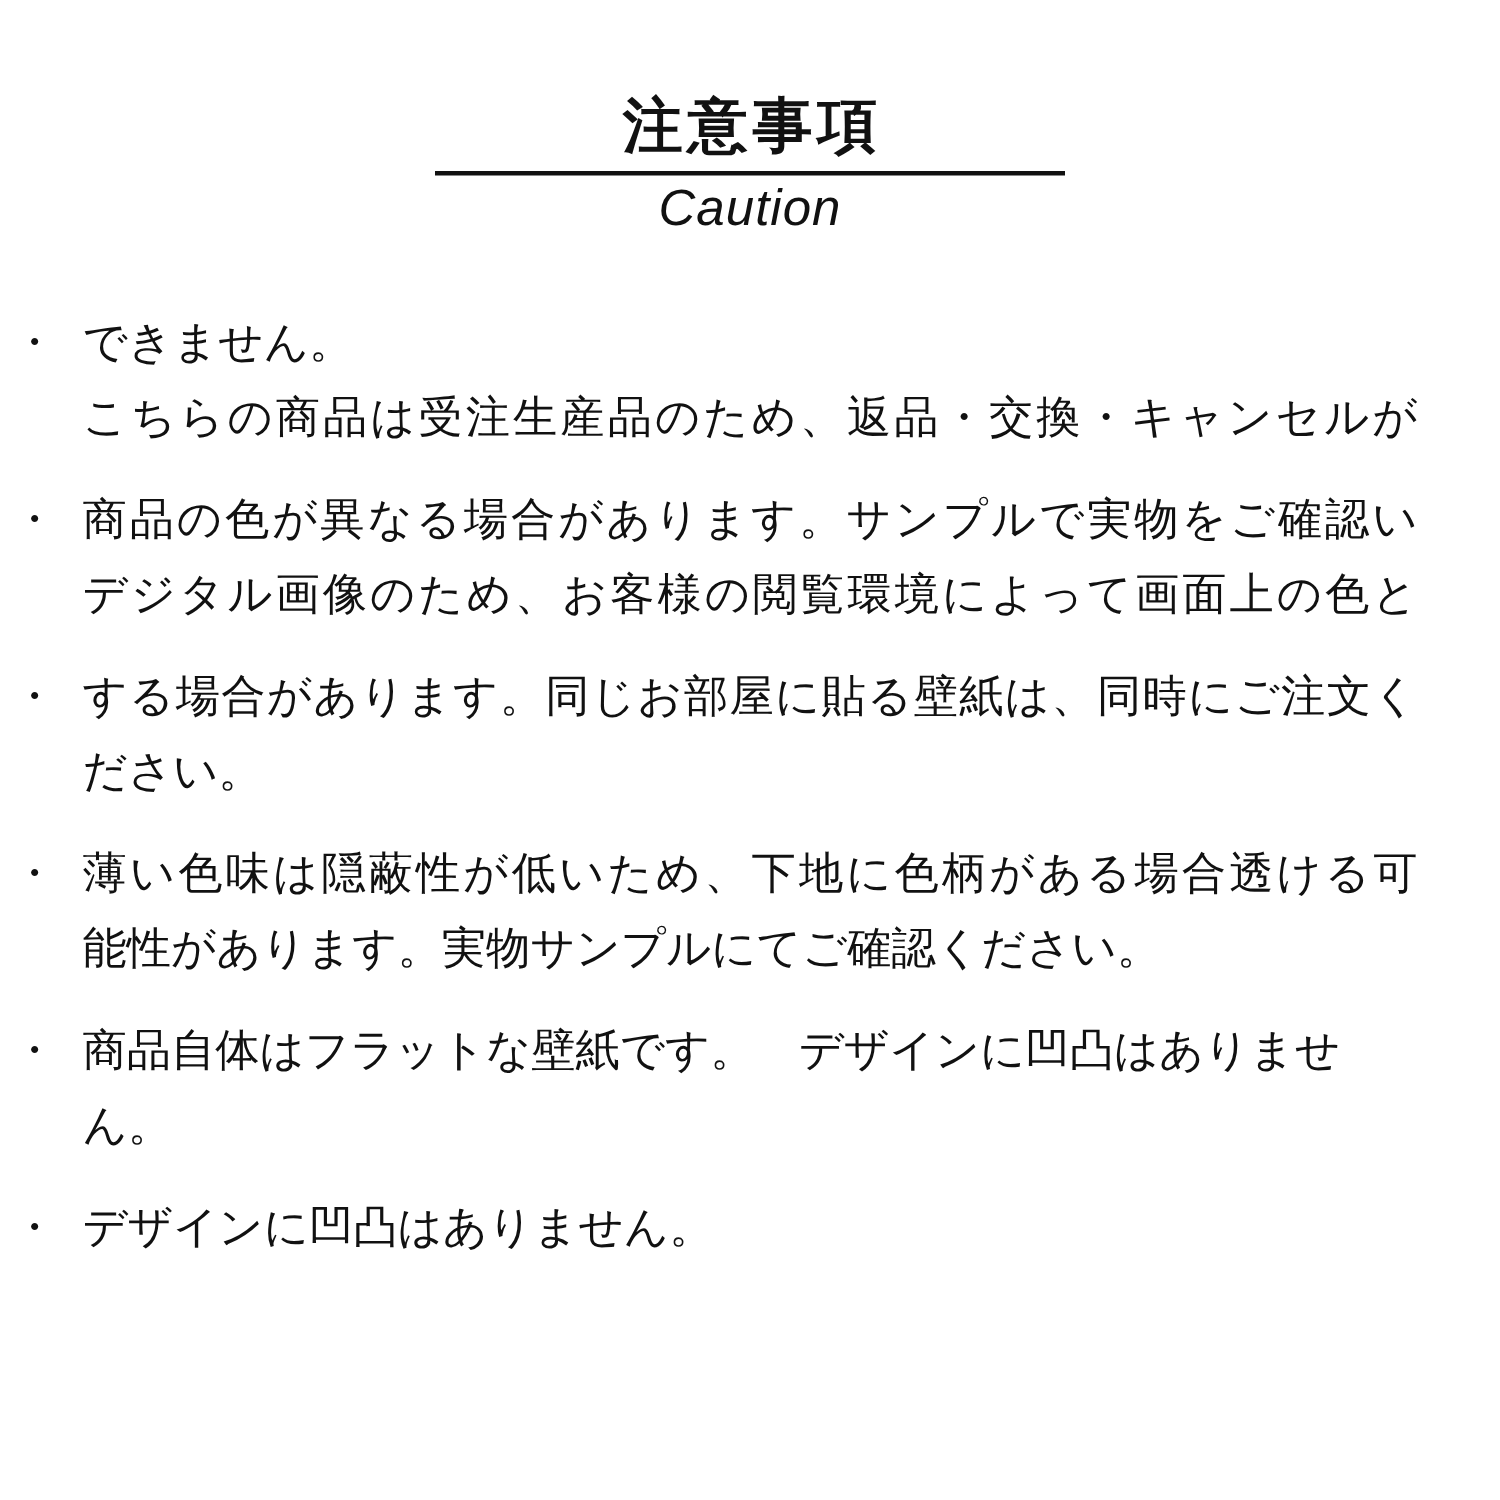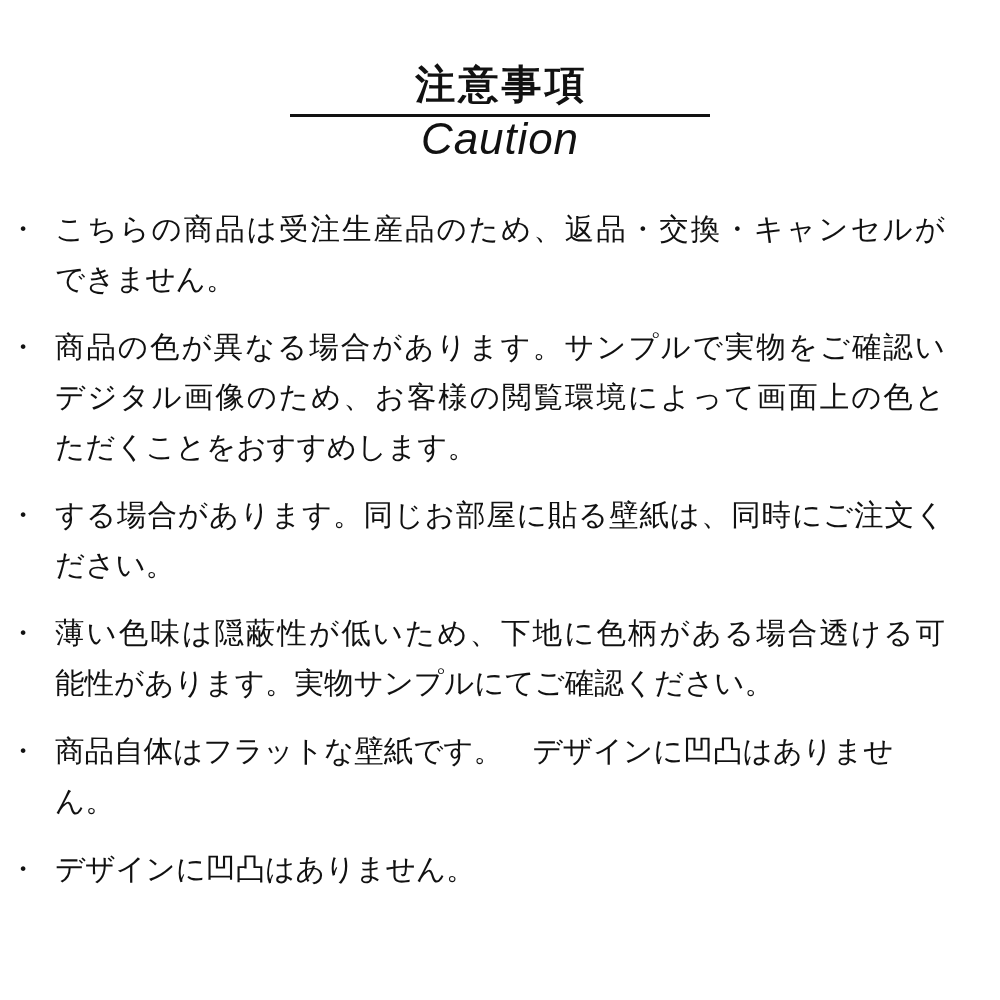--- a/index.html
+++ b/index.html
@@ -31,21 +31,21 @@
     margin: 0;
   }
   .title-divider {
     width: 420px;
     height: 3px;
     background: #111111;
     margin: 8px auto 0 auto;
   }
   .page-subtitle {
     margin: 2px 0 0 0;
-    font-size: 44px;
+    font-size: 34px;
     line-height: 40px;
     font-style: italic;
     font-weight: 500;
     letter-spacing: 0.02em;
   }
   
   .caution-list {
     margin-top: 45px;
     padding: 0 55px 0 8px;
   }
@@ -88,31 +88,30 @@
     <h1 class="page-title">注意事項</h1>
     <div class="title-divider"></div>
     <p class="page-subtitle">Caution</p>
   </div>
 
   <div class="caution-list">
 
     <div class="caution-item">
       <span class="bullet">・</span>
       <div class="item-text">
+        <div class="line">できません。</div>
         <div class="line jfill">こちらの商品は受注生産品のため、返品・交換・キャンセルが</div>
-        <div class="line">できません。</div>
       </div>
     </div>
 
     <div class="caution-item">
       <span class="bullet">・</span>
       <div class="item-text">
         <div class="line jfill">商品の色が異なる場合があります。サンプルで実物をご確認い</div>
         <div class="line jfill">デジタル画像のため、お客様の閲覧環境によって画面上の色と</div>
-        <div class="line">ただくことをおすすめします。</div>
       </div>
     </div>
 
     <div class="caution-item">
       <span class="bullet">・</span>
       <div class="item-text">
         <div class="line jfill">する場合があります。同じお部屋に貼る壁紙は、同時にご注文く</div>
         <div class="line">ださい。</div>
       </div>
     </div>

